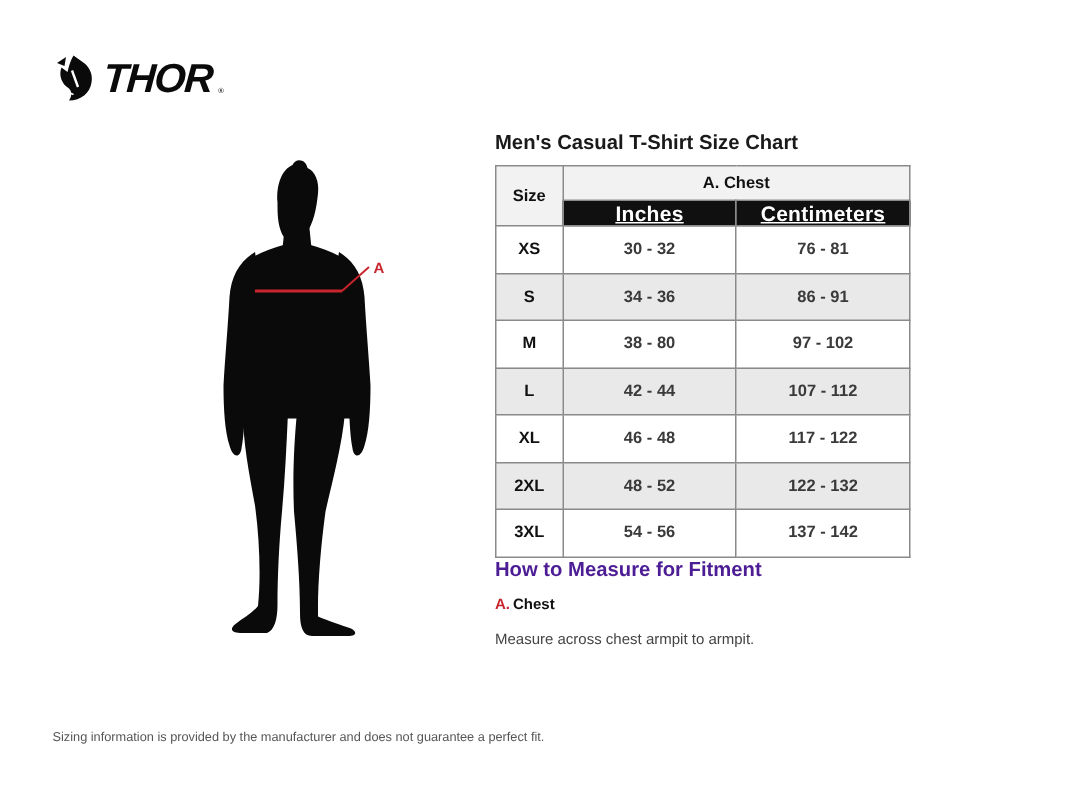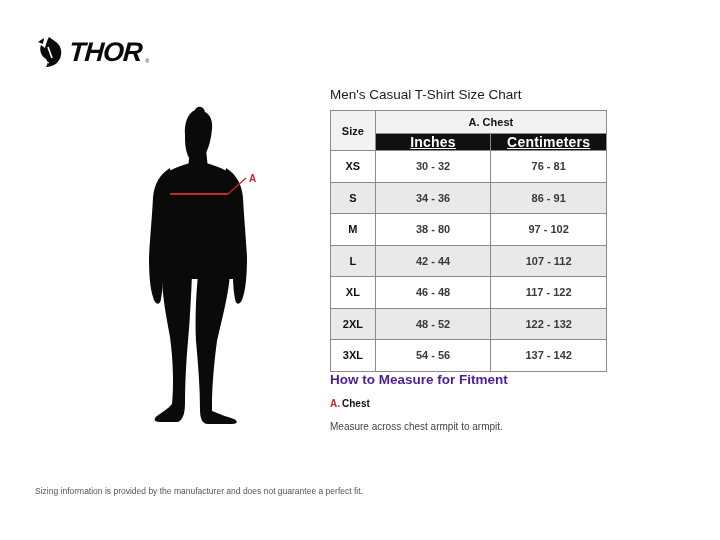--- a/index.html
+++ b/index.html
@@ -11,21 +11,21 @@
   .brand-icon { width:30px; height:32px; }
   .brand-word { font-size:27px; font-weight:bold; font-style:italic; color:#0a0a0a;
     letter-spacing:-1px; transform:skewX(-4deg); line-height:1; }
   .brand-reg { font-size:5px; color:#0a0a0a; align-self:flex-end; margin-bottom:4px; }
 
   
   .figure-wrap { position:absolute; left:140px; top:105px; width:120px; height:320px; }
 
   
   .right-col { position:absolute; left:330px; top:87px; width:277px; }
-  .chart-title { font-size:13.5px; font-weight:normal; color:#1a1a1a; margin-bottom:8px; }
+  .chart-title { font-size:13.5px; font-weight:bold; color:#1a1a1a; margin-bottom:8px; }
 
   table.size-table { width:277px; border-collapse:collapse; border:1px solid #777;padding-left:13px; }
   table.size-table th, table.size-table td {
     border:1px solid #8a8a8a; text-align:center; vertical-align:middle; }
   .th-size { width:41px; background:#f2f2f2; font-size:11px; font-weight:bold; color:#111; }
   .th-group { background:#f2f2f2; font-size:11px; font-weight:bold; color:#111; height:23px; }
   .th-unit { background:#101010; color:#ffffff; font-size:14px; font-weight:bold;
     height:14px; letter-spacing:.2px;text-decoration:underline; }
   tbody tr { height:31.5px; background:#ffffff;margin-top:12px; }
   tbody tr:nth-child(even) { background:#e9e9e9; }

